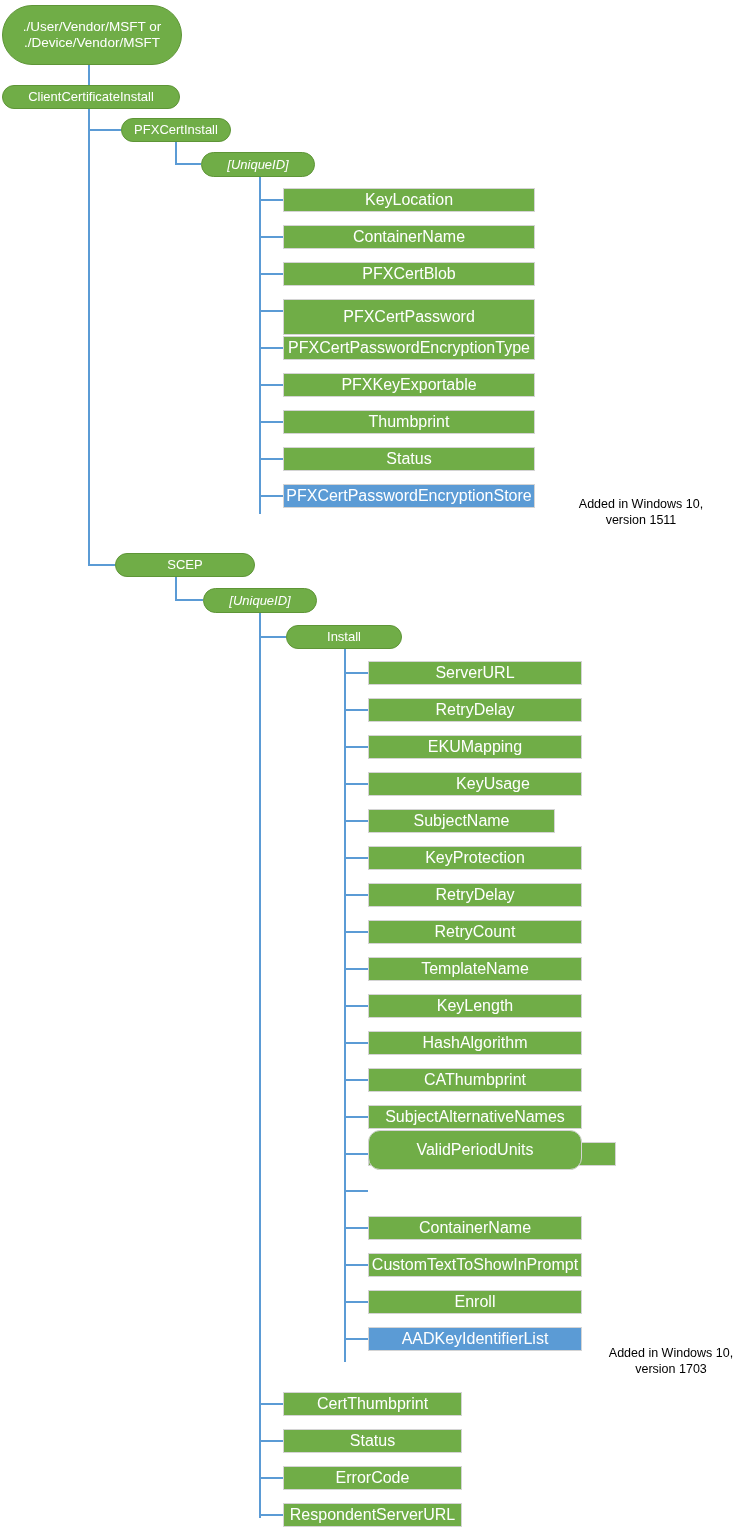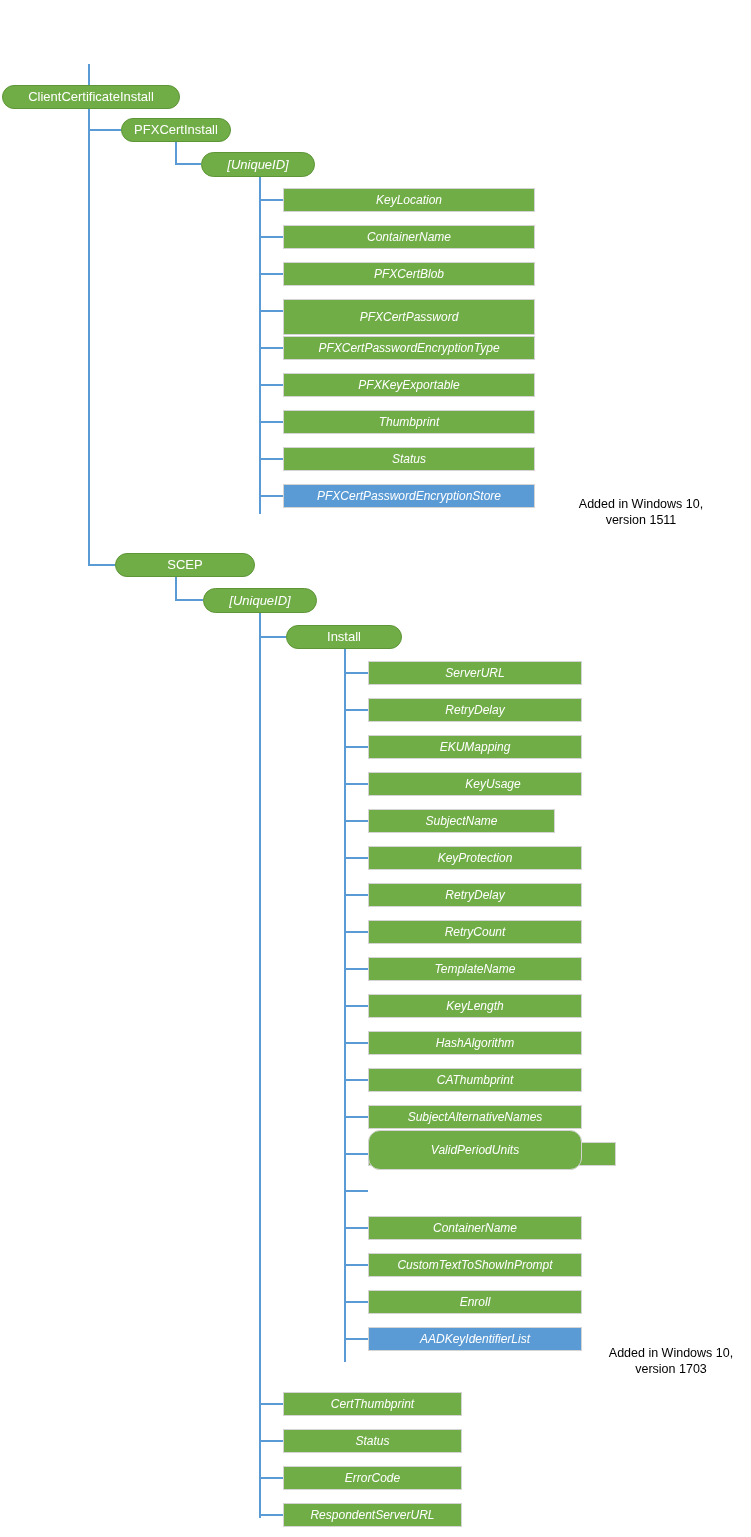--- a/index.html
+++ b/index.html
@@ -55,24 +55,23 @@
   .leaf {
     position: absolute;
     box-sizing: border-box;
     background: #70AD47;
     border: 1px solid #D4D4D4;
     color: #ffffff;
     display: flex;
     align-items: center;
     justify-content: center;
     text-align: center;
-    font-size: 12px;
+    font-size: 16px;
     height: 24px;
     line-height: 1;
-    font-style: italic;
   }
   .leaf.added {
     background: #5B9BD5;
     border-color: #D4D4D4;
   }
   
   .note {
     position: absolute;
     color: #000000;
     font-size: 12.5px;
@@ -101,20 +100,22 @@
 
   <div class="vline" style="left:175px; top:577px; height:22px;"></div>
   <div class="hline" style="left:175px; top:599px; width:28px;"></div>
 
   <div class="vline" style="left:259px; top:613px; height:905px;"></div>
 
   <div class="hline" style="left:259px; top:636px; width:27px;"></div>
 
   <div class="vline" style="left:344px; top:649px; height:713px;"></div>
 
+  <div class="pill root" style="left:2px; top:5px; width:180px; height:60px;">./User/Vendor/MSFT or
+./Device/Vendor/MSFT</div>
 
   <div class="pill" style="left:2px; top:85px; width:178px; height:24px;">ClientCertificateInstall</div>
 
   <div class="pill" style="left:121px; top:118px; width:110px; height:24px;">PFXCertInstall</div>
 
   <div class="pill italic" style="left:201px; top:152px; width:114px; height:25px;">[UniqueID]</div>
 
   <div class="pill" style="left:115px; top:553px; width:140px; height:24px;">SCEP</div>
 
   <div class="pill italic" style="left:203px; top:588px; width:114px; height:25px;">[UniqueID]</div>

